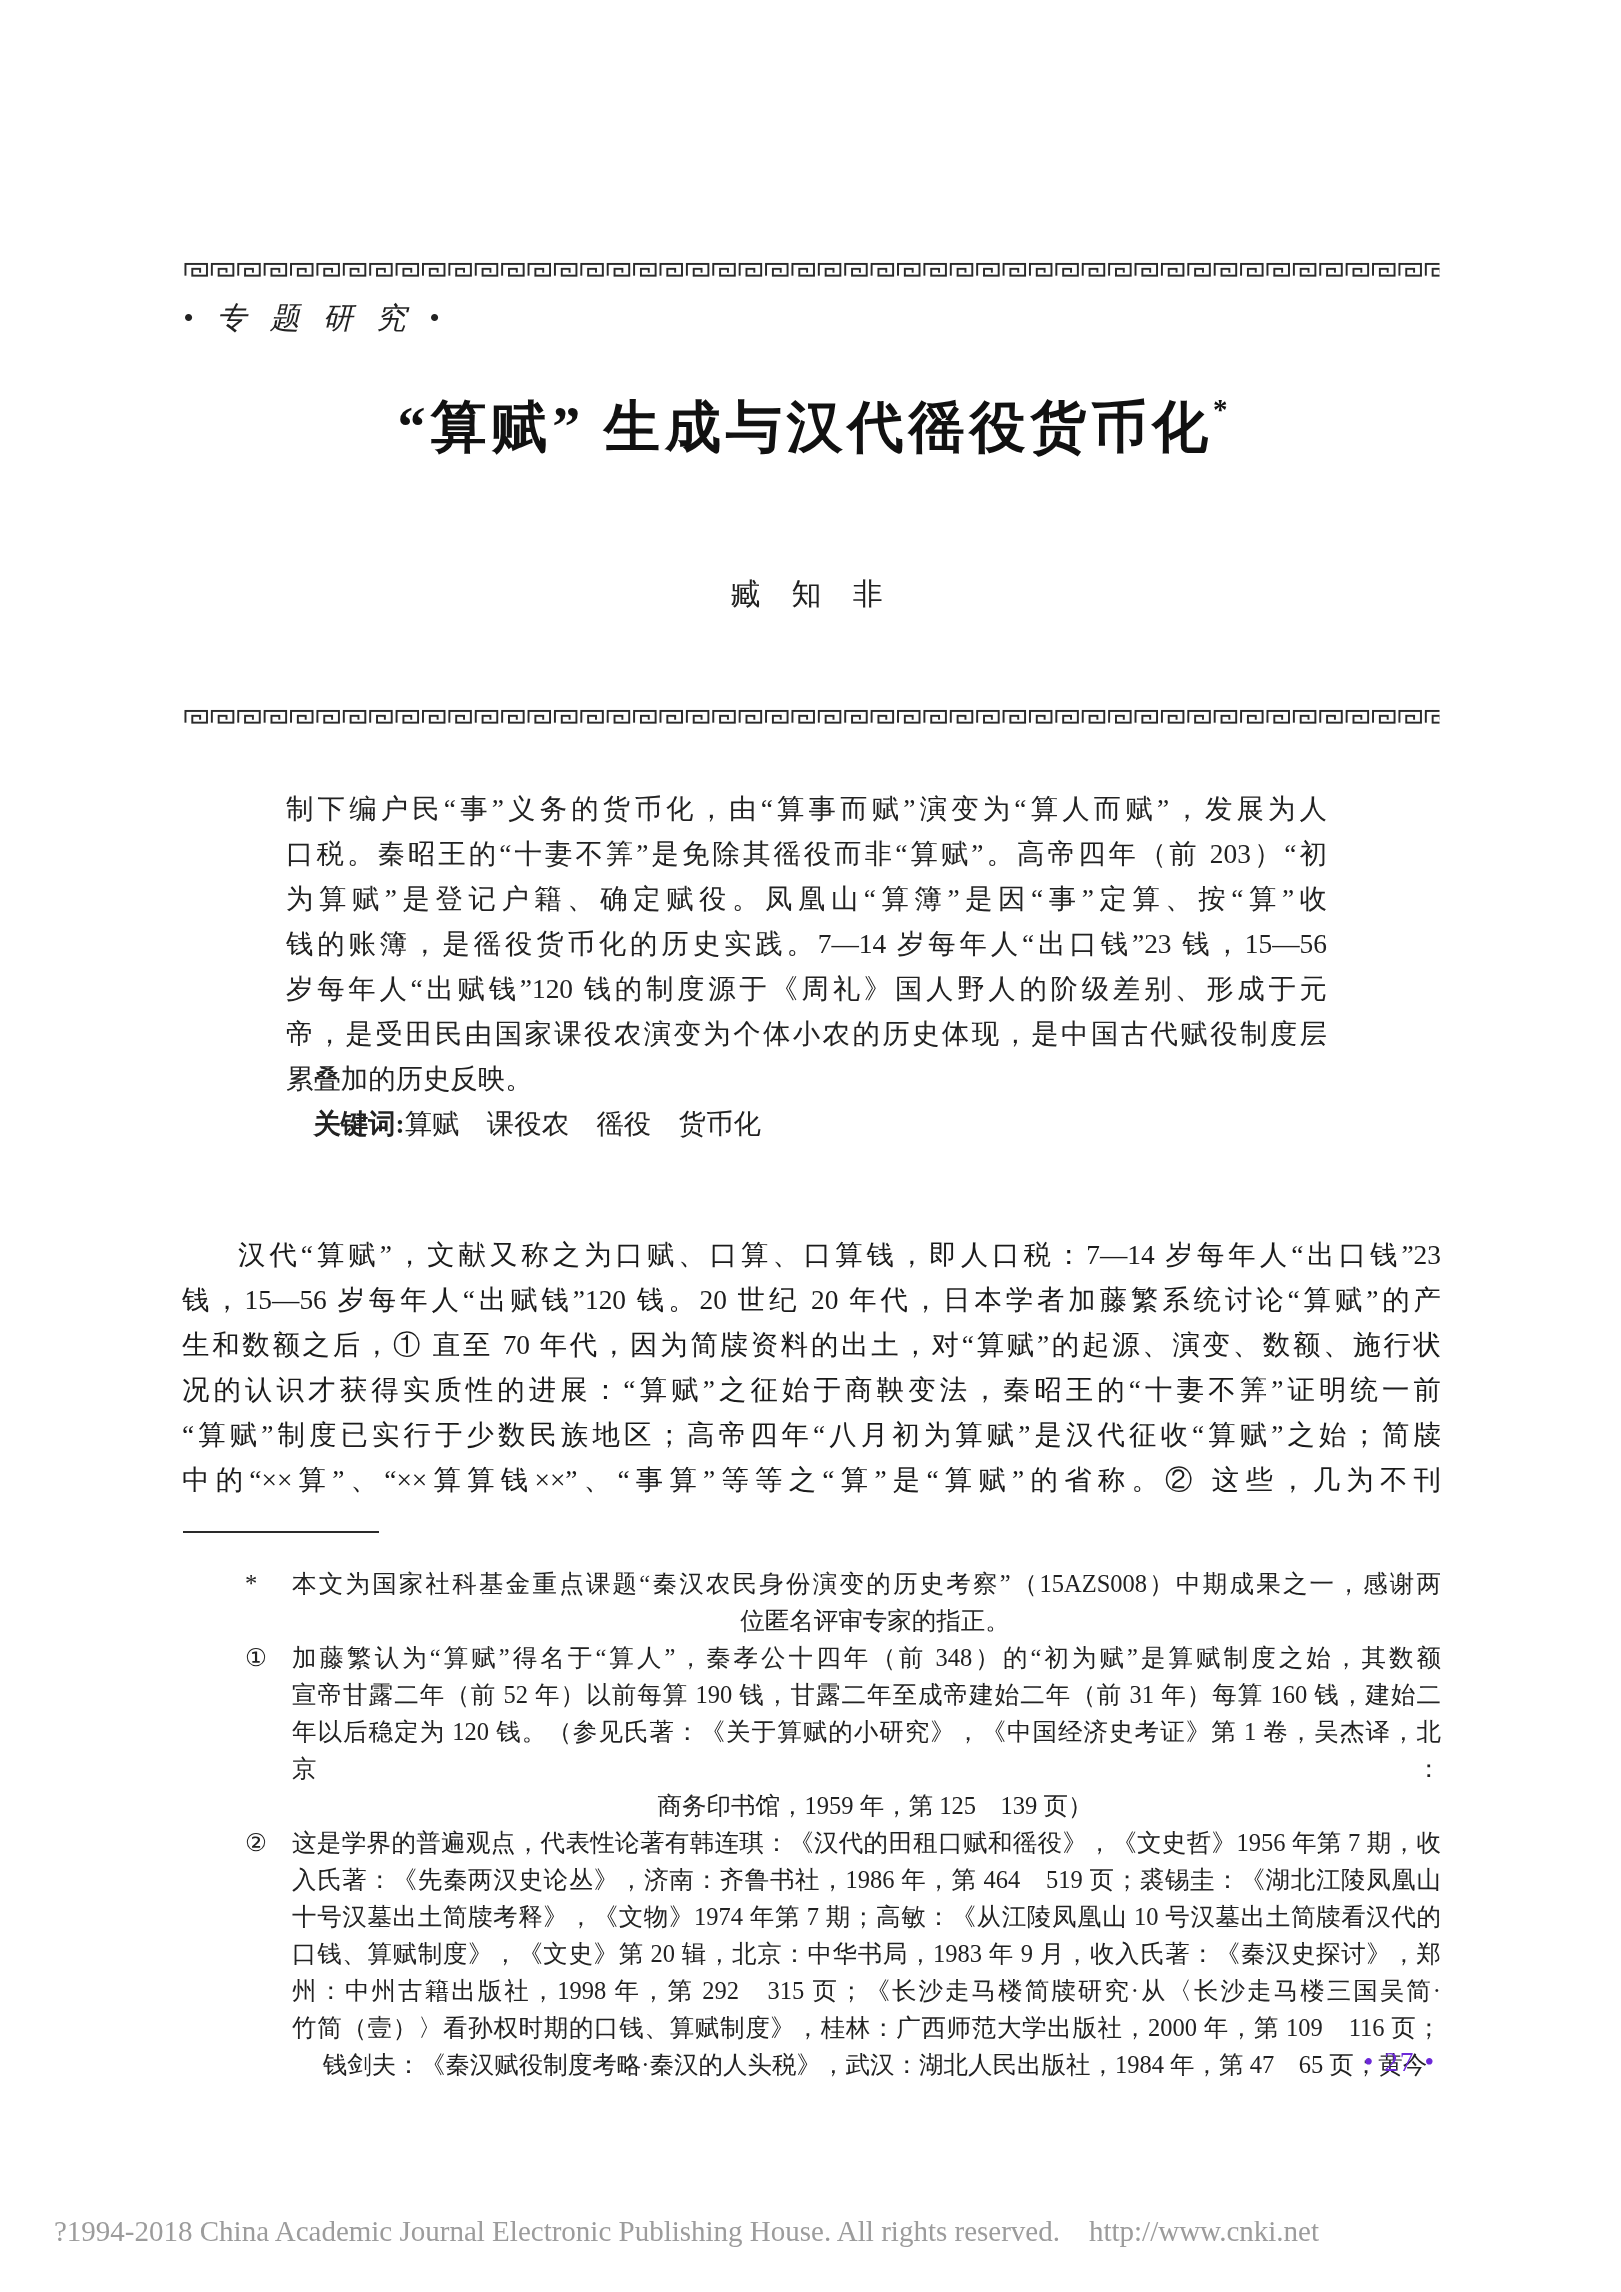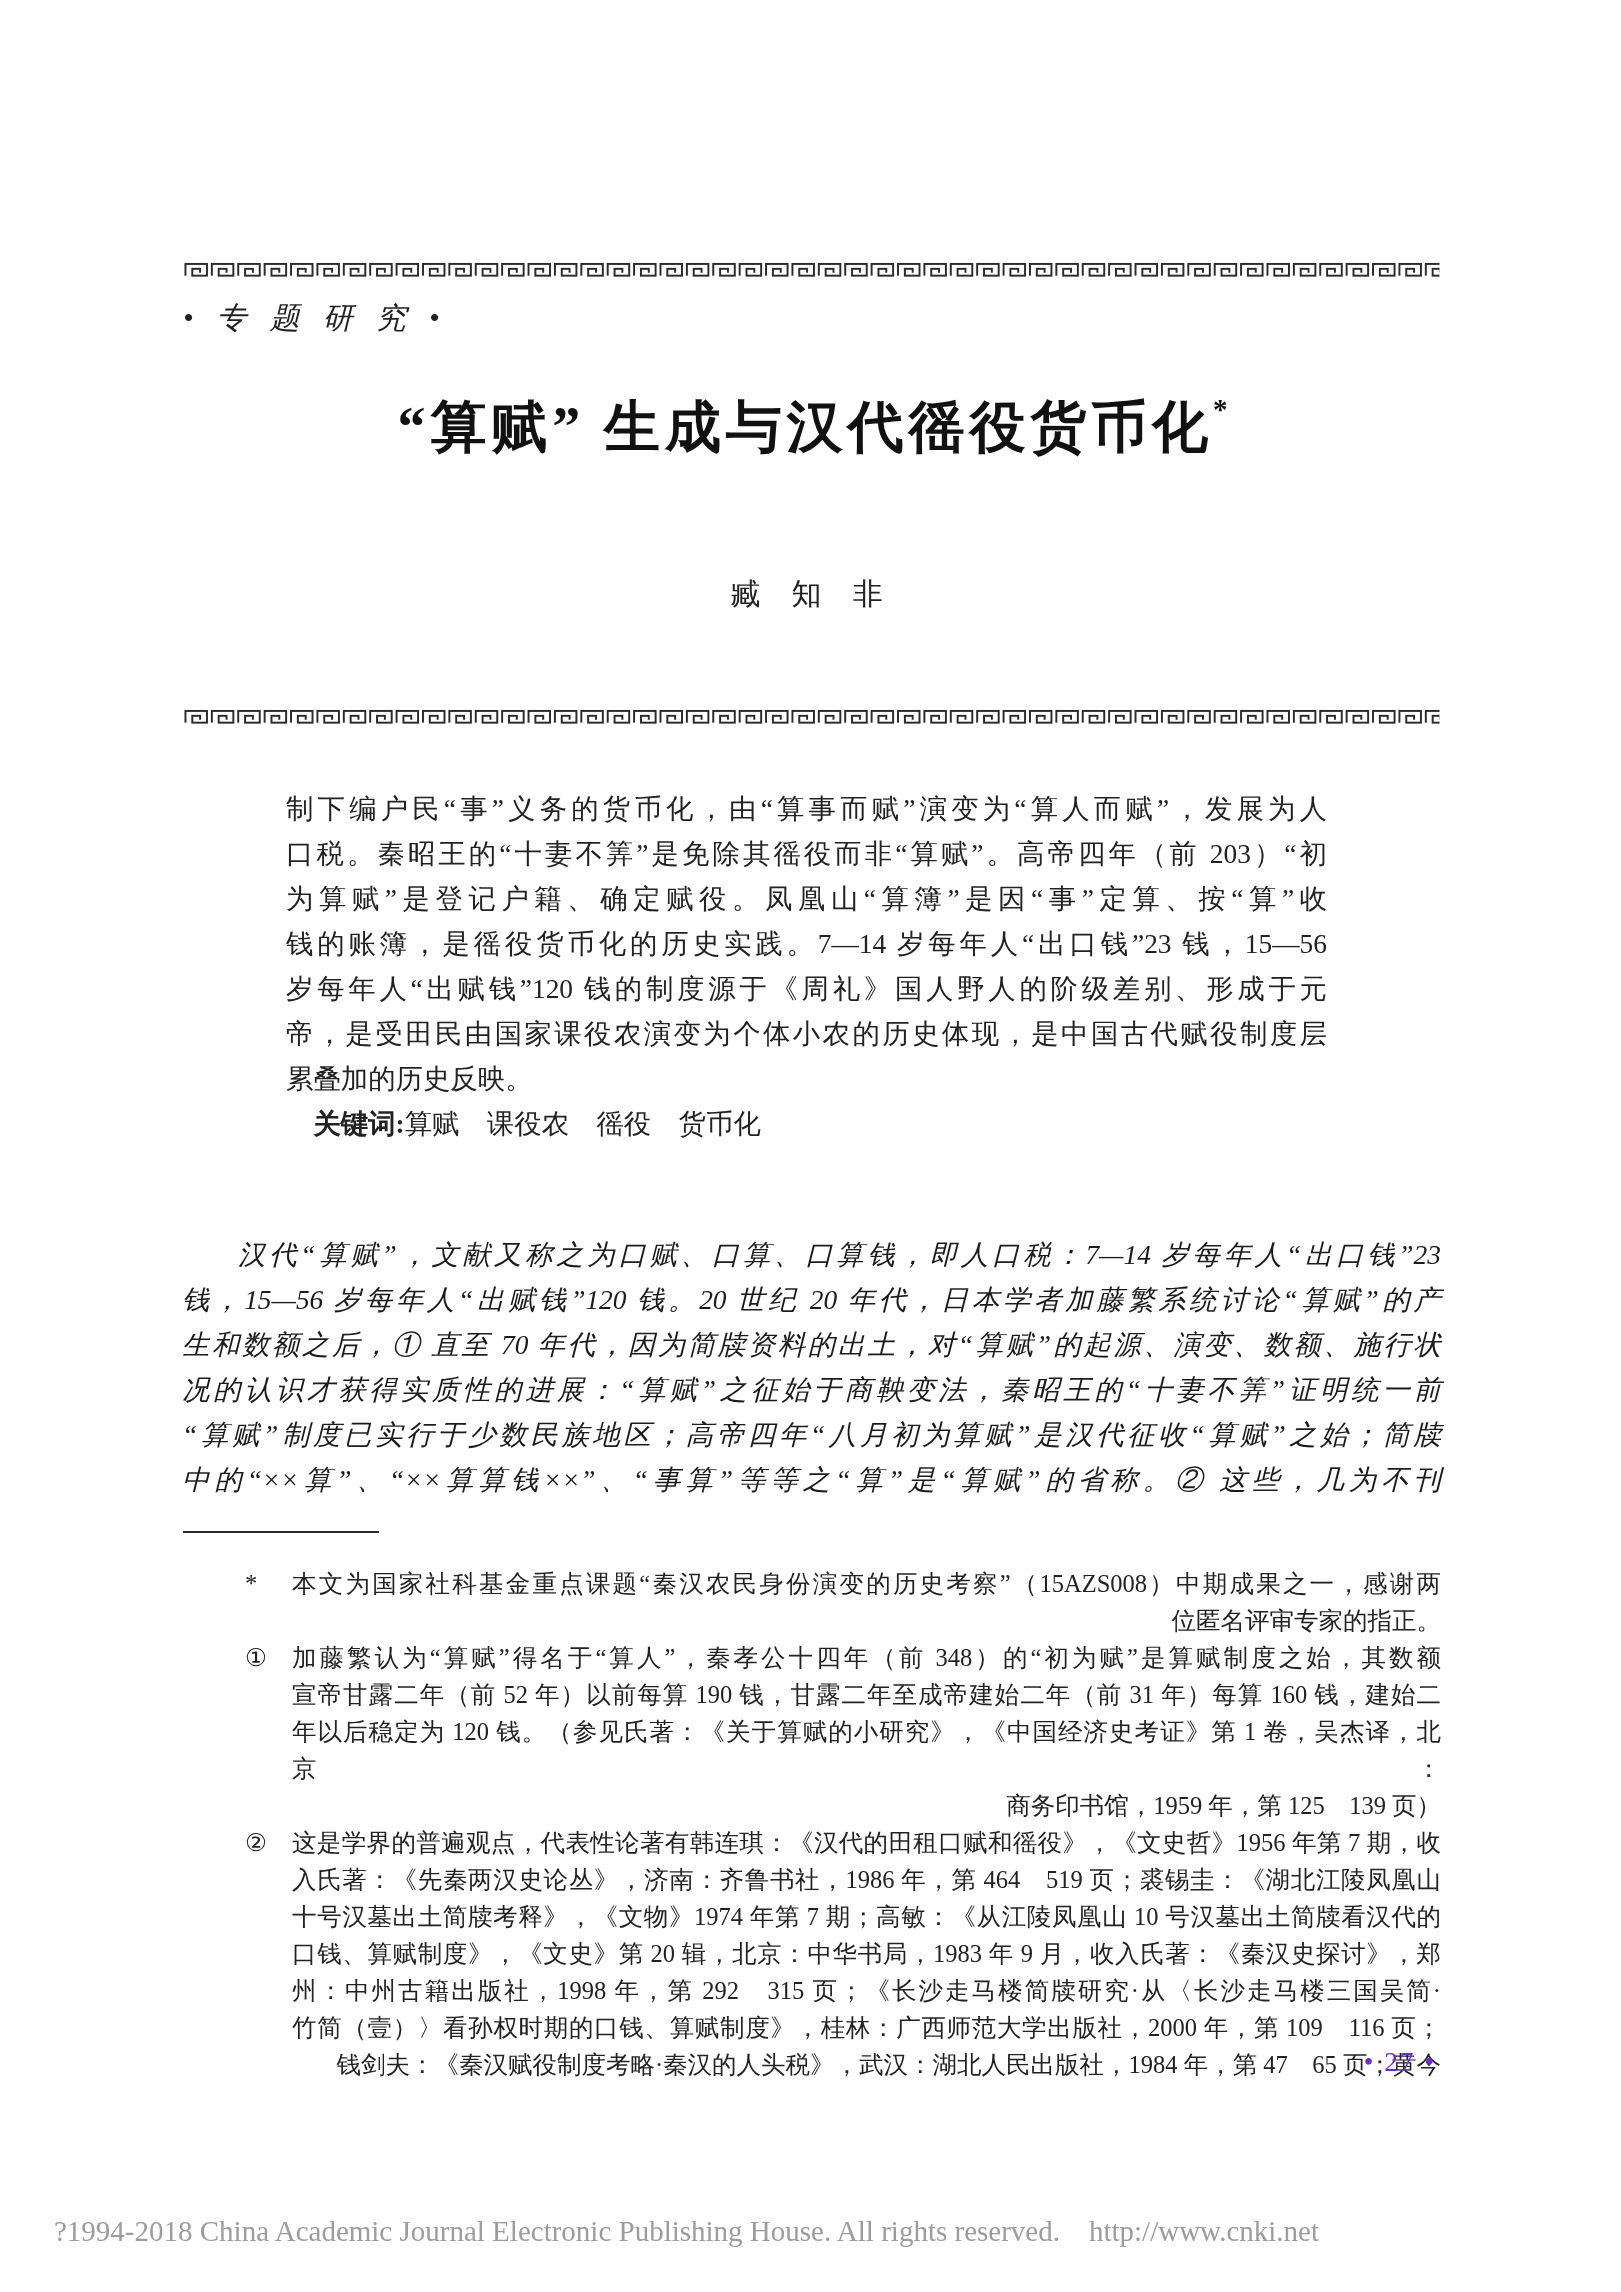--- a/index.html
+++ b/index.html
@@ -38,39 +38,39 @@
     font-size: 27.4px; line-height: 45px; color: #222;
   }
   .abs-line { text-align: justify; text-align-last: justify; }
   .abs-line.first { text-indent: 27.4px; }
   .abs-line.nojust { text-align: left; text-align-last: auto; }
   .abs-label, .kw-label { font-weight: bold; text-align: center; }
   .kw-row { text-indent: 27.4px; }
 
   .body-text {
     position: absolute; left: 182px; top: 1233px; width: 1259px;
-    font-size: 27.4px; line-height: 45px; color: #1b1b1b; font-style: italic;
+    font-size: 27.4px; line-height: 45px; color: #1b1b1b;
   }
   .body-line { text-align: justify; text-align-last: justify; }
   .body-line.first { text-indent: 56px; }
 
   .fn-divider {
     position: absolute; left: 183px; top: 1531px; width: 196px;
     border: none; border-top: 2px solid #2a2a2a; margin: 0;
   }
 
   .footnotes {
     position: absolute; left: 245px; top: 1565px; width: 1196px;
     font-size: 24.5px; line-height: 37px; color: #222;
   }
   .footnote { display: flex; align-items: flex-start; }
   .fn-marker { width: 47px; flex: 0 0 47px; }
   .fn-lines { flex: 1 1 auto; min-width: 0; }
   .fn-line { text-align: justify; text-align-last: justify; }
-  .fn-line.nojust { text-align: right; text-align-last: auto; margin-left: 17px; }
+  .fn-line.nojust { text-align: center; text-align-last: auto; margin-left: 17px; }
 
   .page-number {
     position: absolute; left: 183px; top: 2047px; width: 1253px;
     text-align: right; font-size: 27.4px; color: #6d28d9; letter-spacing: 2px;
   }
 
   .footer-line {
     position: absolute; left: 54px; top: 2215px; width: 1529px;
     font-size: 29px; color: #9c9c9c; white-space: pre;
   }

